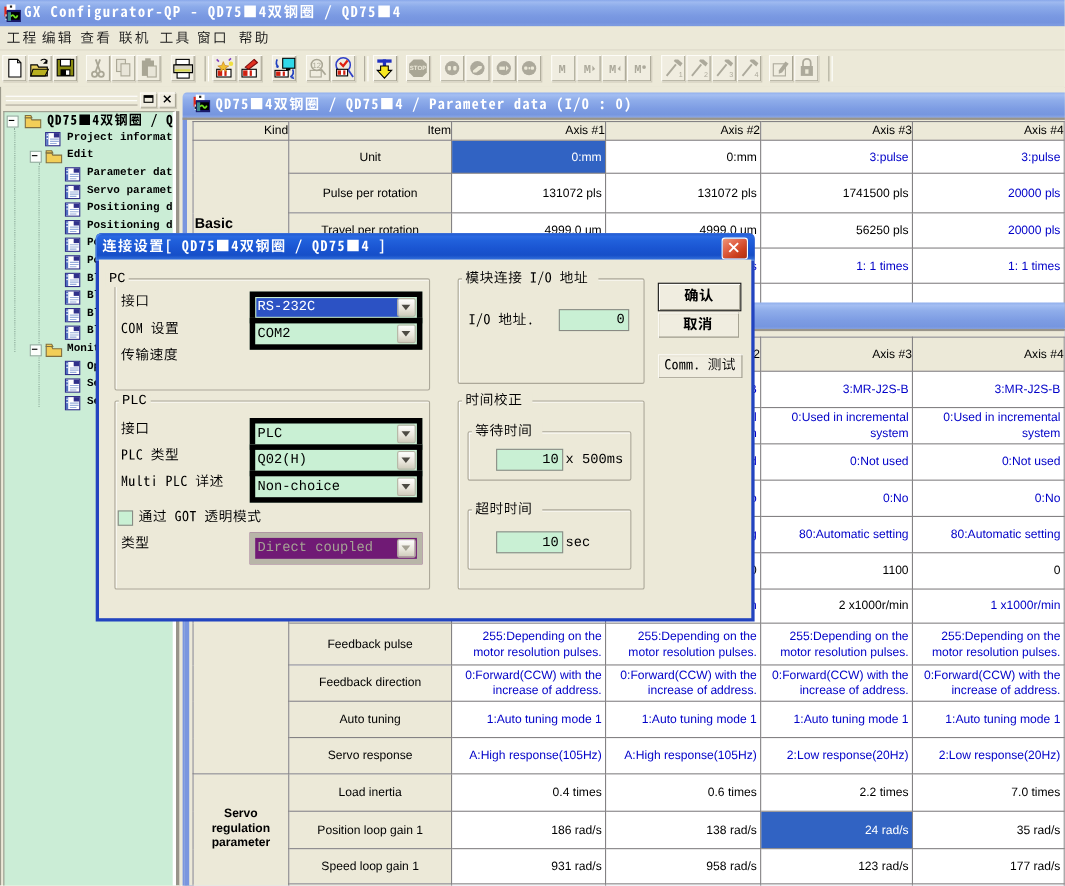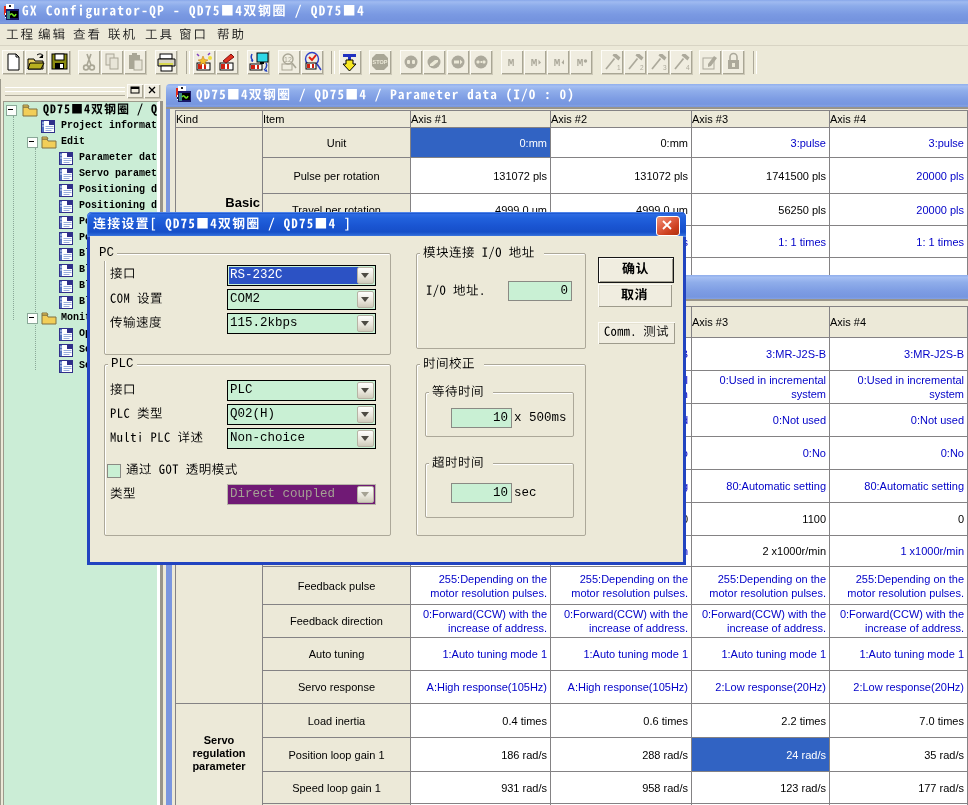--- a/index.html
+++ b/index.html
@@ -37,36 +37,36 @@
 .mtitle{position:absolute;left:-4px;right:-4px;height:23px;top:-23px;
  background:linear-gradient(180deg,#90AEEC 0%,#A4BEF2 10%,#8FADEA 30%,#7D9CE3 65%,#7696DF 88%,#84A2E5 96%,#6F8ED6 100%);
  border-radius:4px 4px 0 0}
 #win1{left:166px;top:107px;width:798px;height:698px}
 #win2{left:168px;top:299px;width:796px;height:506px}
 #win2 .mtitle{top:-24px;height:25px}
 
 .grid{position:absolute;border-collapse:collapse;table-layout:fixed;background:#FFF}
 .grid td{border:1px solid #848284;padding:0 3px 0 0;text-align:right;background:#FFF;
  font:11px/14px "Liberation Sans",sans-serif;color:#000;overflow:hidden;white-space:nowrap;vertical-align:middle}
-.grid td.hd{background:#ECE9D8;text-align:left;padding:0;font-size:11px}
+.grid td.hd{background:#ECE9D8;text-align:right;padding:0;font-size:11px}
 .grid td.it{background:#ECE9D8;text-align:center;padding:0;font-size:11px}
 .grid td.kd{background:#ECE9D8;text-align:center;padding:0;font-weight:bold;vertical-align:top}
 .grid td.b{color:#0000C8}
 .grid td.sel{background:#3163C3;color:#FFF}
 
 #dlg{position:absolute;left:87px;top:212px;width:599px;height:353px;
  background:#2244C0;border-radius:5px 5px 0 0}
 #dtitle{position:absolute;left:0;right:0;top:0;height:25px;border-radius:5px 5px 0 0;
  background:linear-gradient(180deg,#0B42BE 0%,#2C6AE2 10%,#2161DC 25%,#1A55D2 55%,#164FC8 80%,#2E6AD8 93%,#6496EE 100%);
  box-shadow:inset 1px 1px 0 #4D83E8}
 #dbody{position:absolute;left:3px;right:3px;top:24px;bottom:3px;background:#ECE9D8}
 .gbox{position:absolute;border:1px solid #ACA899;border-radius:2px;box-shadow:1px 1px 0 #FFF inset}
 .glab{position:absolute;background:#ECE9D8;padding:0 3px;z-index:2}
 .mono{position:absolute;font:12.5px/15px "Liberation Mono",monospace;color:#000;white-space:pre}
-.cb{position:absolute;width:147px;height:19px;background:#C9F0D4;border:1px solid #000000}
+.cb{position:absolute;width:147px;height:19px;background:#C9F0D4;border:5px solid #000000}
 .cb .cv{position:absolute;left:2px;top:0;right:17px;font:12.5px/19px 'Liberation Mono',monospace;color:#000;white-space:pre;overflow:hidden}
 .cb .ca{position:absolute;right:1px;top:1px;width:15px;height:15px;
  background:linear-gradient(180deg,#FEFEFD,#E8E5DA 60%,#D0CCBC);border:1px solid #B7B3A4;border-radius:2px}
 .cb .ca:before{content:"";position:absolute;left:3px;top:5px;border:4px solid transparent;border-top:5px solid #4D4B43}
 .cb.sel .cv{left:1px;right:16px;top:1px;bottom:1px;background:#2C52C4;color:#FFF;padding-left:1px;line-height:16px}
 .cb.dis{background:#701a75;border-color:#B8B5A8}
 .cb.dis .cv{color:#A5A294}
 .cb.dis .ca:before{border-top-color:#A5A294}
 .inp{position:absolute;background:#C9F0D4;border:1px solid #8A8A84;
  font:12.5px/18px "Liberation Mono",monospace;color:#000;text-align:right;padding-right:3px}
@@ -565,21 +565,21 @@
         </tr>
  <tr style="height:40px">
           <td class="it"></td>
           <td></td>
           <td></td>
           <td></td>
           <td></td>
         </tr>
  </tbody>
     </table>
- <div class="ab" style="left:7px;top:88px;width:83px;height:14px;background:#ECE9D8;text-align:right;font:bold 13px 'Liberation Sans',sans-serif">Basic</div>
+ <div class="ab" style="left:7px;top:88px;width:83px;height:14px;background:#ECE9D8;text-align:left;font:bold 13px 'Liberation Sans',sans-serif">Basic</div>
 </div>
 
 <div class="mwin" id="win2">
  <div class="mtitle"></div>
  <div class="ab" style="left:-4px;right:-4px;top:0;height:2px;background:#98948A"></div>
  <table class="grid" style="left:3px;top:7px;width:793px">
  <colgroup>
         <col style="width:87px">
         <col style="width:148px">
         <col style="width:140px">
@@ -680,21 +680,21 @@
           </td>
           <td class="it">Load inertia</td>
           <td>0.4 times</td>
           <td>0.6 times</td>
           <td>2.2 times</td>
           <td>7.0 times</td>
         </tr>
  <tr style="height:34px">
           <td class="it">Position loop gain 1</td>
           <td>186 rad/s</td>
-          <td>288 rad/s</td>
+          <td>138 rad/s</td>
           <td class="sel">24 rad/s</td>
           <td>35 rad/s</td>
         </tr>
  <tr style="height:32px">
           <td class="it">Speed loop gain 1</td>
           <td>931 rad/s</td>
           <td>958 rad/s</td>
           <td>123 rad/s</td>
           <td>177 rad/s</td>
         </tr>
@@ -731,24 +731,20 @@
   <svg class="t" style="left:20px;top:56px" width="53" height="15">
         <path d="M3.8 10.9C4.6 10.9 5.3 10.5 5.9 9.8L5.2 9.1C4.8 9.6 4.4 9.9 3.9 9.9C2.7 9.9 1.8 8.8 1.8 6.1C1.8 3.5 2.8 2.4 3.8 2.4C4.4 2.4 4.7 2.7 5.1 3.1L5.8 2.4C5.3 1.9 4.7 1.4 3.8 1.4C2.1 1.4 0.6 2.9 0.6 6.2C0.6 9.4 2 10.9 3.8 10.9Z M9.9 10.9C11.4 10.9 12.5 9.3 12.5 6.1C12.5 2.9 11.4 1.4 9.9 1.4C8.3 1.4 7.2 2.9 7.2 6.1C7.2 9.3 8.3 10.9 9.9 10.9ZM9.9 9.9C9 9.9 8.4 8.9 8.4 6.1C8.4 3.4 9 2.4 9.9 2.4C10.8 2.4 11.4 3.4 11.4 6.1C11.4 8.9 10.8 9.9 9.9 9.9Z M14.2 10.8H15.1V5.6C15.1 4.8 14.9 3.5 14.9 2.8H14.9L15.4 4.7L16.3 8.2H16.9L17.8 4.7L18.3 2.8H18.3C18.3 3.5 18.1 4.8 18.1 5.6V10.8H19.1V1.6H17.9L17 5.3L16.6 6.8H16.6L16.3 5.3L15.3 1.6H14.2Z M28.6 1C29.2 1.6 30.1 2.4 30.4 3L31 2.4C30.6 1.9 29.8 1.1 29.1 0.5ZM27.6 4.2V5H29.4V9.6C29.4 10.2 29 10.6 28.8 10.8C28.9 10.9 29.1 11.3 29.2 11.5C29.4 11.2 29.7 11 31.9 9.4C31.8 9.2 31.7 8.9 31.6 8.7L30.2 9.7V4.2ZM33.2 0.7V2.1C33.2 3.1 32.9 4.1 31.2 4.9C31.4 5 31.7 5.3 31.8 5.5C33.6 4.6 34 3.3 34 2.1V1.5H36.3V3.6C36.3 4.5 36.5 4.9 37.3 4.9C37.4 4.9 38 4.9 38.2 4.9C38.5 4.9 38.7 4.8 38.9 4.8C38.8 4.6 38.8 4.3 38.8 4.1C38.6 4.1 38.4 4.1 38.2 4.1C38 4.1 37.5 4.1 37.3 4.1C37.1 4.1 37.1 4 37.1 3.7V0.7ZM37.1 6.6C36.7 7.7 36 8.5 35.1 9.2C34.2 8.5 33.6 7.6 33.1 6.6ZM31.8 5.8V6.6H32.4L32.3 6.6C32.8 7.8 33.5 8.9 34.5 9.7C33.5 10.3 32.4 10.8 31.3 11C31.5 11.2 31.7 11.5 31.7 11.7C32.9 11.4 34.1 10.9 35.1 10.2C36 10.9 37.2 11.4 38.5 11.8C38.6 11.5 38.8 11.2 39 11C37.8 10.8 36.7 10.3 35.8 9.7C36.9 8.8 37.7 7.6 38.2 6L37.7 5.8L37.6 5.8Z M48.1 1.4H50.3V2.6H48.1ZM45.2 1.4H47.3V2.6H45.2ZM42.3 1.4H44.4V2.6H42.3ZM42.4 5.4V10.7H40.7V11.3H51.8V10.7H50V5.4H46.1L46.3 4.6H51.5V4H46.4L46.6 3.2H51.2V0.8H41.5V3.2H45.7L45.6 4H40.9V4.6H45.5L45.3 5.4ZM43.2 10.7V9.9H49.2V10.7ZM43.2 7.3H49.2V8H43.2ZM43.2 6.8V6H49.2V6.8ZM43.2 8.6H49.2V9.4H43.2Z"></path>
       </svg>
   <div class="cb" style="left:137px;top:53px">
         <span class="cv">COM2</span>
         <div class="ca"></div>
       </div>
   <svg class="t" style="left:20px;top:80px" width="52" height="15">
         <path d="M3.4 0.3C2.7 2.2 1.5 4.1 0.2 5.3C0.4 5.5 0.6 6 0.7 6.2C1.2 5.7 1.6 5.1 2 4.5V11.7H2.9V3.3C3.4 2.4 3.8 1.5 4.2 0.6ZM5.9 9.2C7.1 9.9 8.5 11 9.2 11.7L9.8 11.1C9.4 10.8 8.9 10.3 8.4 9.9C9.3 8.9 10.4 7.7 11.2 6.8L10.6 6.4L10.4 6.5H6.3L6.8 4.9H11.9V4.1H7L7.5 2.5H11.3V1.8H7.7L8 0.4L7.2 0.3L6.9 1.8H4.4V2.5H6.6L6.2 4.1H3.6V4.9H6C5.7 5.8 5.4 6.6 5.2 7.3H9.7C9.1 7.9 8.4 8.7 7.7 9.4C7.3 9.2 6.9 8.9 6.5 8.7Z M22.2 5.1V9.7H22.9V5.1ZM23.8 4.7V10.7C23.8 10.9 23.7 10.9 23.6 10.9C23.4 10.9 23 10.9 22.4 10.9C22.5 11.1 22.6 11.4 22.6 11.6C23.3 11.6 23.8 11.6 24.1 11.5C24.4 11.4 24.5 11.2 24.5 10.7V4.7ZM13.9 6.6C14 6.5 14.4 6.4 14.8 6.4H15.8V8.2C14.9 8.4 14.2 8.6 13.6 8.7L13.7 9.5L15.8 9V11.7H16.5V8.8L17.6 8.5L17.5 7.8L16.5 8V6.4H17.6V5.6H16.5V3.7H15.8V5.6H14.6C14.9 4.8 15.2 3.7 15.5 2.6H17.6V1.8H15.7C15.8 1.3 15.8 0.9 15.9 0.4L15.1 0.3C15.1 0.8 15 1.3 14.9 1.8H13.6V2.6H14.8C14.5 3.6 14.3 4.5 14.2 4.8C14 5.4 13.8 5.8 13.7 5.9C13.7 6 13.9 6.4 13.9 6.6ZM21.2 0.2C20.4 1.6 18.9 2.8 17.4 3.5C17.6 3.7 17.8 4 17.9 4.2C18.3 4 18.6 3.8 19 3.5V4.1H23.6V3.4C23.9 3.6 24.2 3.8 24.6 4C24.7 3.8 24.9 3.5 25.1 3.4C23.8 2.8 22.6 2.1 21.6 1L21.9 0.5ZM19.2 3.4C19.9 2.8 20.6 2.2 21.2 1.5C21.9 2.3 22.6 2.9 23.5 3.4ZM20.7 5.6V6.7H18.9V5.6ZM18.2 4.9V11.7H18.9V9.1H20.7V10.8C20.7 10.9 20.7 10.9 20.6 10.9C20.5 10.9 20.1 10.9 19.7 10.9C19.9 11.2 19.9 11.5 20 11.7C20.5 11.7 20.9 11.7 21.1 11.5C21.4 11.4 21.4 11.2 21.4 10.8V4.9ZM18.9 7.3H20.7V8.4H18.9Z M26.9 1.2C27.6 1.9 28.4 2.8 28.8 3.4L29.5 2.9C29.1 2.3 28.2 1.4 27.5 0.8ZM29.3 4.7H26.6V5.5H28.5V9.5C27.9 9.7 27.2 10.2 26.6 10.9L27.1 11.6C27.8 10.8 28.4 10.2 28.9 10.2C29.2 10.2 29.6 10.6 30.1 10.9C30.9 11.4 32 11.5 33.5 11.5C34.6 11.5 36.9 11.4 37.8 11.3C37.8 11.1 37.9 10.7 38 10.5C36.8 10.7 35 10.7 33.5 10.7C32.1 10.7 31.1 10.7 30.3 10.2C29.8 9.9 29.6 9.7 29.3 9.6ZM31.3 4.1H33.4V5.8H31.3ZM34.2 4.1H36.4V5.8H34.2ZM33.4 0.3V1.6H30V2.3H33.4V3.4H30.5V6.5H33C32.3 7.6 31 8.7 29.9 9.2C30 9.3 30.3 9.6 30.4 9.8C31.4 9.2 32.6 8.2 33.4 7.1V10.2H34.2V7.2C35.3 7.9 36.4 8.9 37 9.6L37.6 9C36.9 8.3 35.6 7.3 34.5 6.5H37.2V3.4H34.2V2.3H37.8V1.6H34.2V0.3Z M43.8 2.7V3.8H41.8V4.5H43.8V6.6H48.6V4.5H50.7V3.8H48.6V2.7H47.8V3.8H44.6V2.7ZM47.8 4.5V5.9H44.6V4.5ZM48.5 8.2C48 8.8 47.2 9.4 46.2 9.8C45.3 9.4 44.5 8.8 44 8.2ZM42 7.4V8.2H43.6L43.2 8.3C43.7 9.1 44.5 9.7 45.3 10.2C44.1 10.6 42.7 10.8 41.4 10.9C41.5 11.1 41.6 11.4 41.7 11.7C43.3 11.5 44.8 11.2 46.2 10.6C47.4 11.2 48.9 11.5 50.5 11.7C50.6 11.5 50.8 11.2 51 11C49.6 10.9 48.3 10.6 47.1 10.2C48.2 9.6 49.2 8.8 49.8 7.7L49.2 7.4L49.1 7.4ZM44.9 0.4C45.1 0.8 45.3 1.2 45.5 1.5H40.6V5C40.6 6.8 40.5 9.5 39.5 11.3C39.7 11.4 40.1 11.6 40.2 11.7C41.3 9.8 41.4 6.9 41.4 4.9V2.3H50.8V1.5H46.4C46.3 1.1 46 0.6 45.8 0.2Z"></path>
       </svg>
-  <div class="cb" style="left:137px;top:77px">
-        <span class="cv">115.2kbps</span>
-        <div class="ca"></div>
-      </div>
 
   <div class="gbox" style="left:14px;top:128px;width:285px;height:170px"></div>
   <div class="glab mono" style="left:18px;top:121px">PLC</div>
   <svg class="t" style="left:20px;top:147px" width="26" height="15">
         <path d="M5.7 2.8C6.1 3.3 6.5 4 6.7 4.5L7.3 4.1C7.2 3.7 6.7 3 6.4 2.5ZM2.1 0.3V2.8H0.5V3.6H2.1V6.5C1.4 6.7 0.8 6.8 0.4 7L0.6 7.8L2.1 7.3V10.7C2.1 10.9 2 10.9 1.8 10.9C1.7 10.9 1.2 10.9 0.7 10.9C0.9 11.1 1 11.5 1 11.7C1.7 11.7 2.1 11.7 2.4 11.5C2.7 11.4 2.8 11.2 2.8 10.7V7L4.1 6.6L4 5.8L2.8 6.2V3.6H4.1V2.8H2.8V0.3ZM7.1 0.5C7.3 0.8 7.6 1.2 7.7 1.6H4.8V2.4H11.6V1.6H8.6C8.4 1.2 8.2 0.7 7.9 0.4ZM9.7 2.5C9.4 3.1 8.9 4 8.6 4.5H4.4V5.3H11.9V4.5H9.4C9.7 4 10.1 3.4 10.5 2.8ZM9.6 7.4C9.4 8.3 9 8.9 8.4 9.4C7.7 9.2 6.9 8.9 6.2 8.7C6.5 8.3 6.7 7.9 7 7.4ZM5 9C5.9 9.3 6.8 9.6 7.7 10C6.8 10.5 5.6 10.8 4 11C4.2 11.2 4.3 11.5 4.4 11.7C6.2 11.4 7.5 11 8.5 10.3C9.5 10.8 10.5 11.3 11.1 11.8L11.7 11.1C11 10.7 10.2 10.2 9.2 9.8C9.8 9.2 10.2 8.4 10.5 7.4H12V6.7H7.4C7.6 6.3 7.8 5.9 8 5.5L7.2 5.4C7.1 5.8 6.8 6.2 6.6 6.7H4.2V7.4H6.1C5.8 8 5.4 8.6 5 9Z M14.6 1.6V11.4H15.5V10.3H23V11.3H23.9V1.6ZM15.5 9.5V2.4H23V9.5Z"></path>
       </svg>
   <div class="cb" style="left:137px;top:144px">
         <span class="cv">PLC</span>
         <div class="ca"></div>
       </div>

